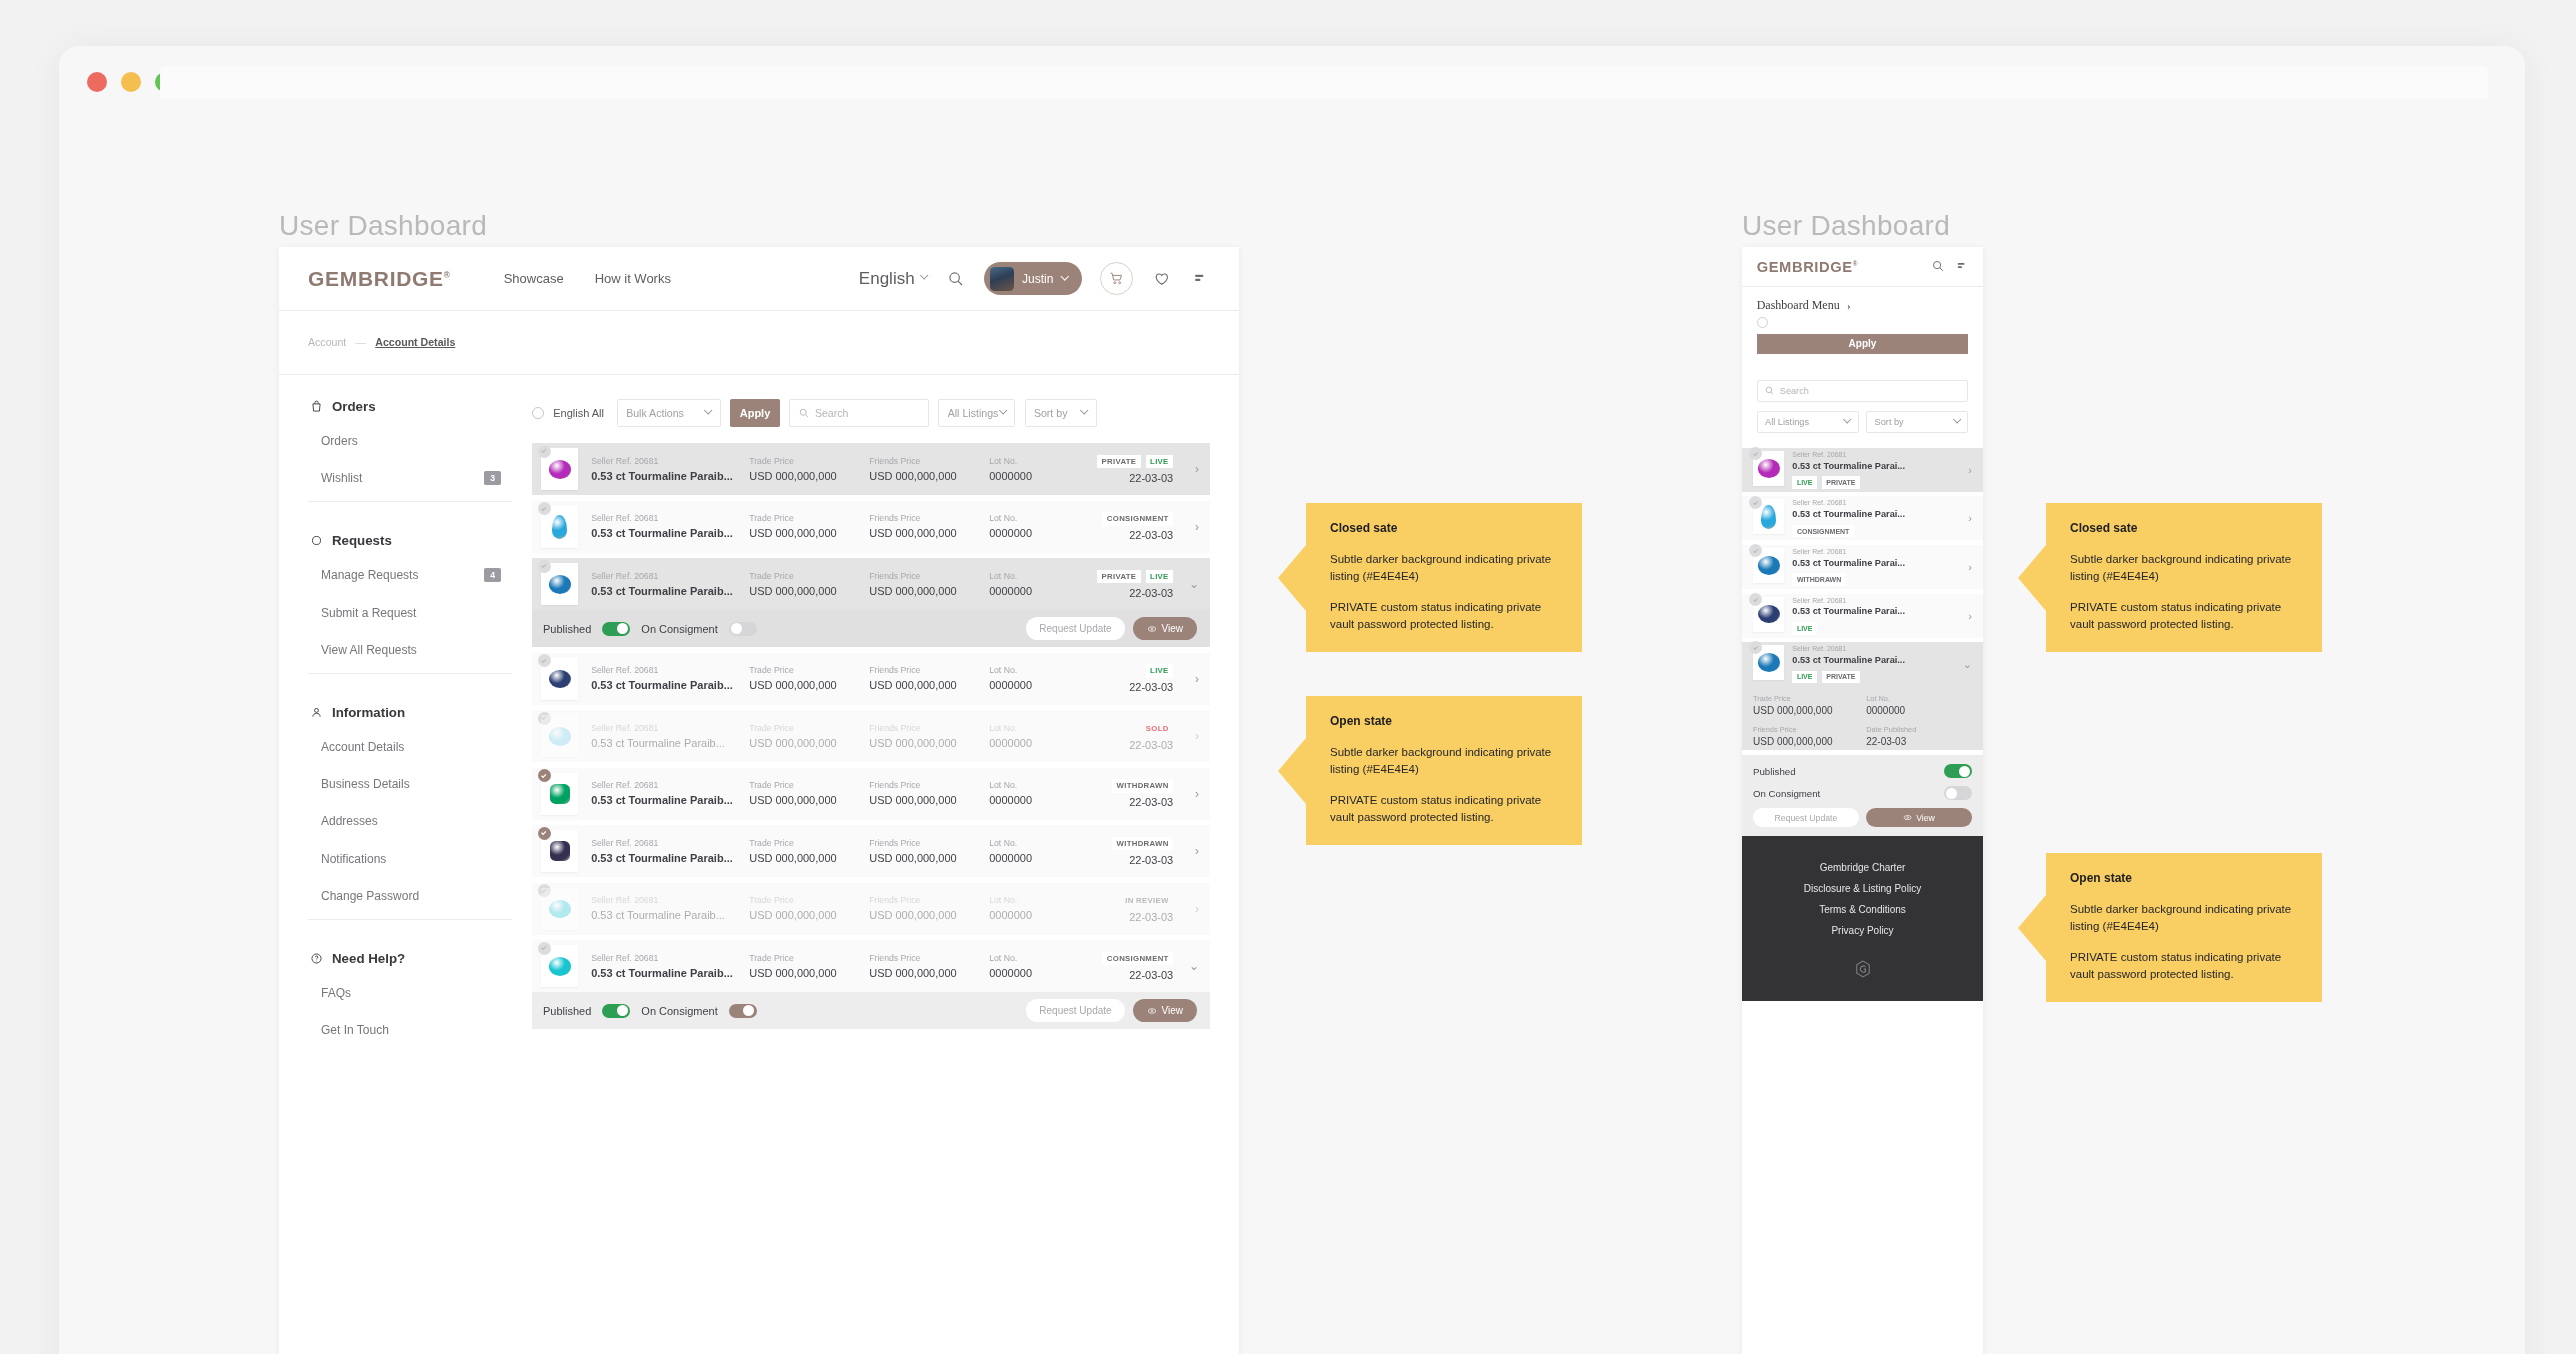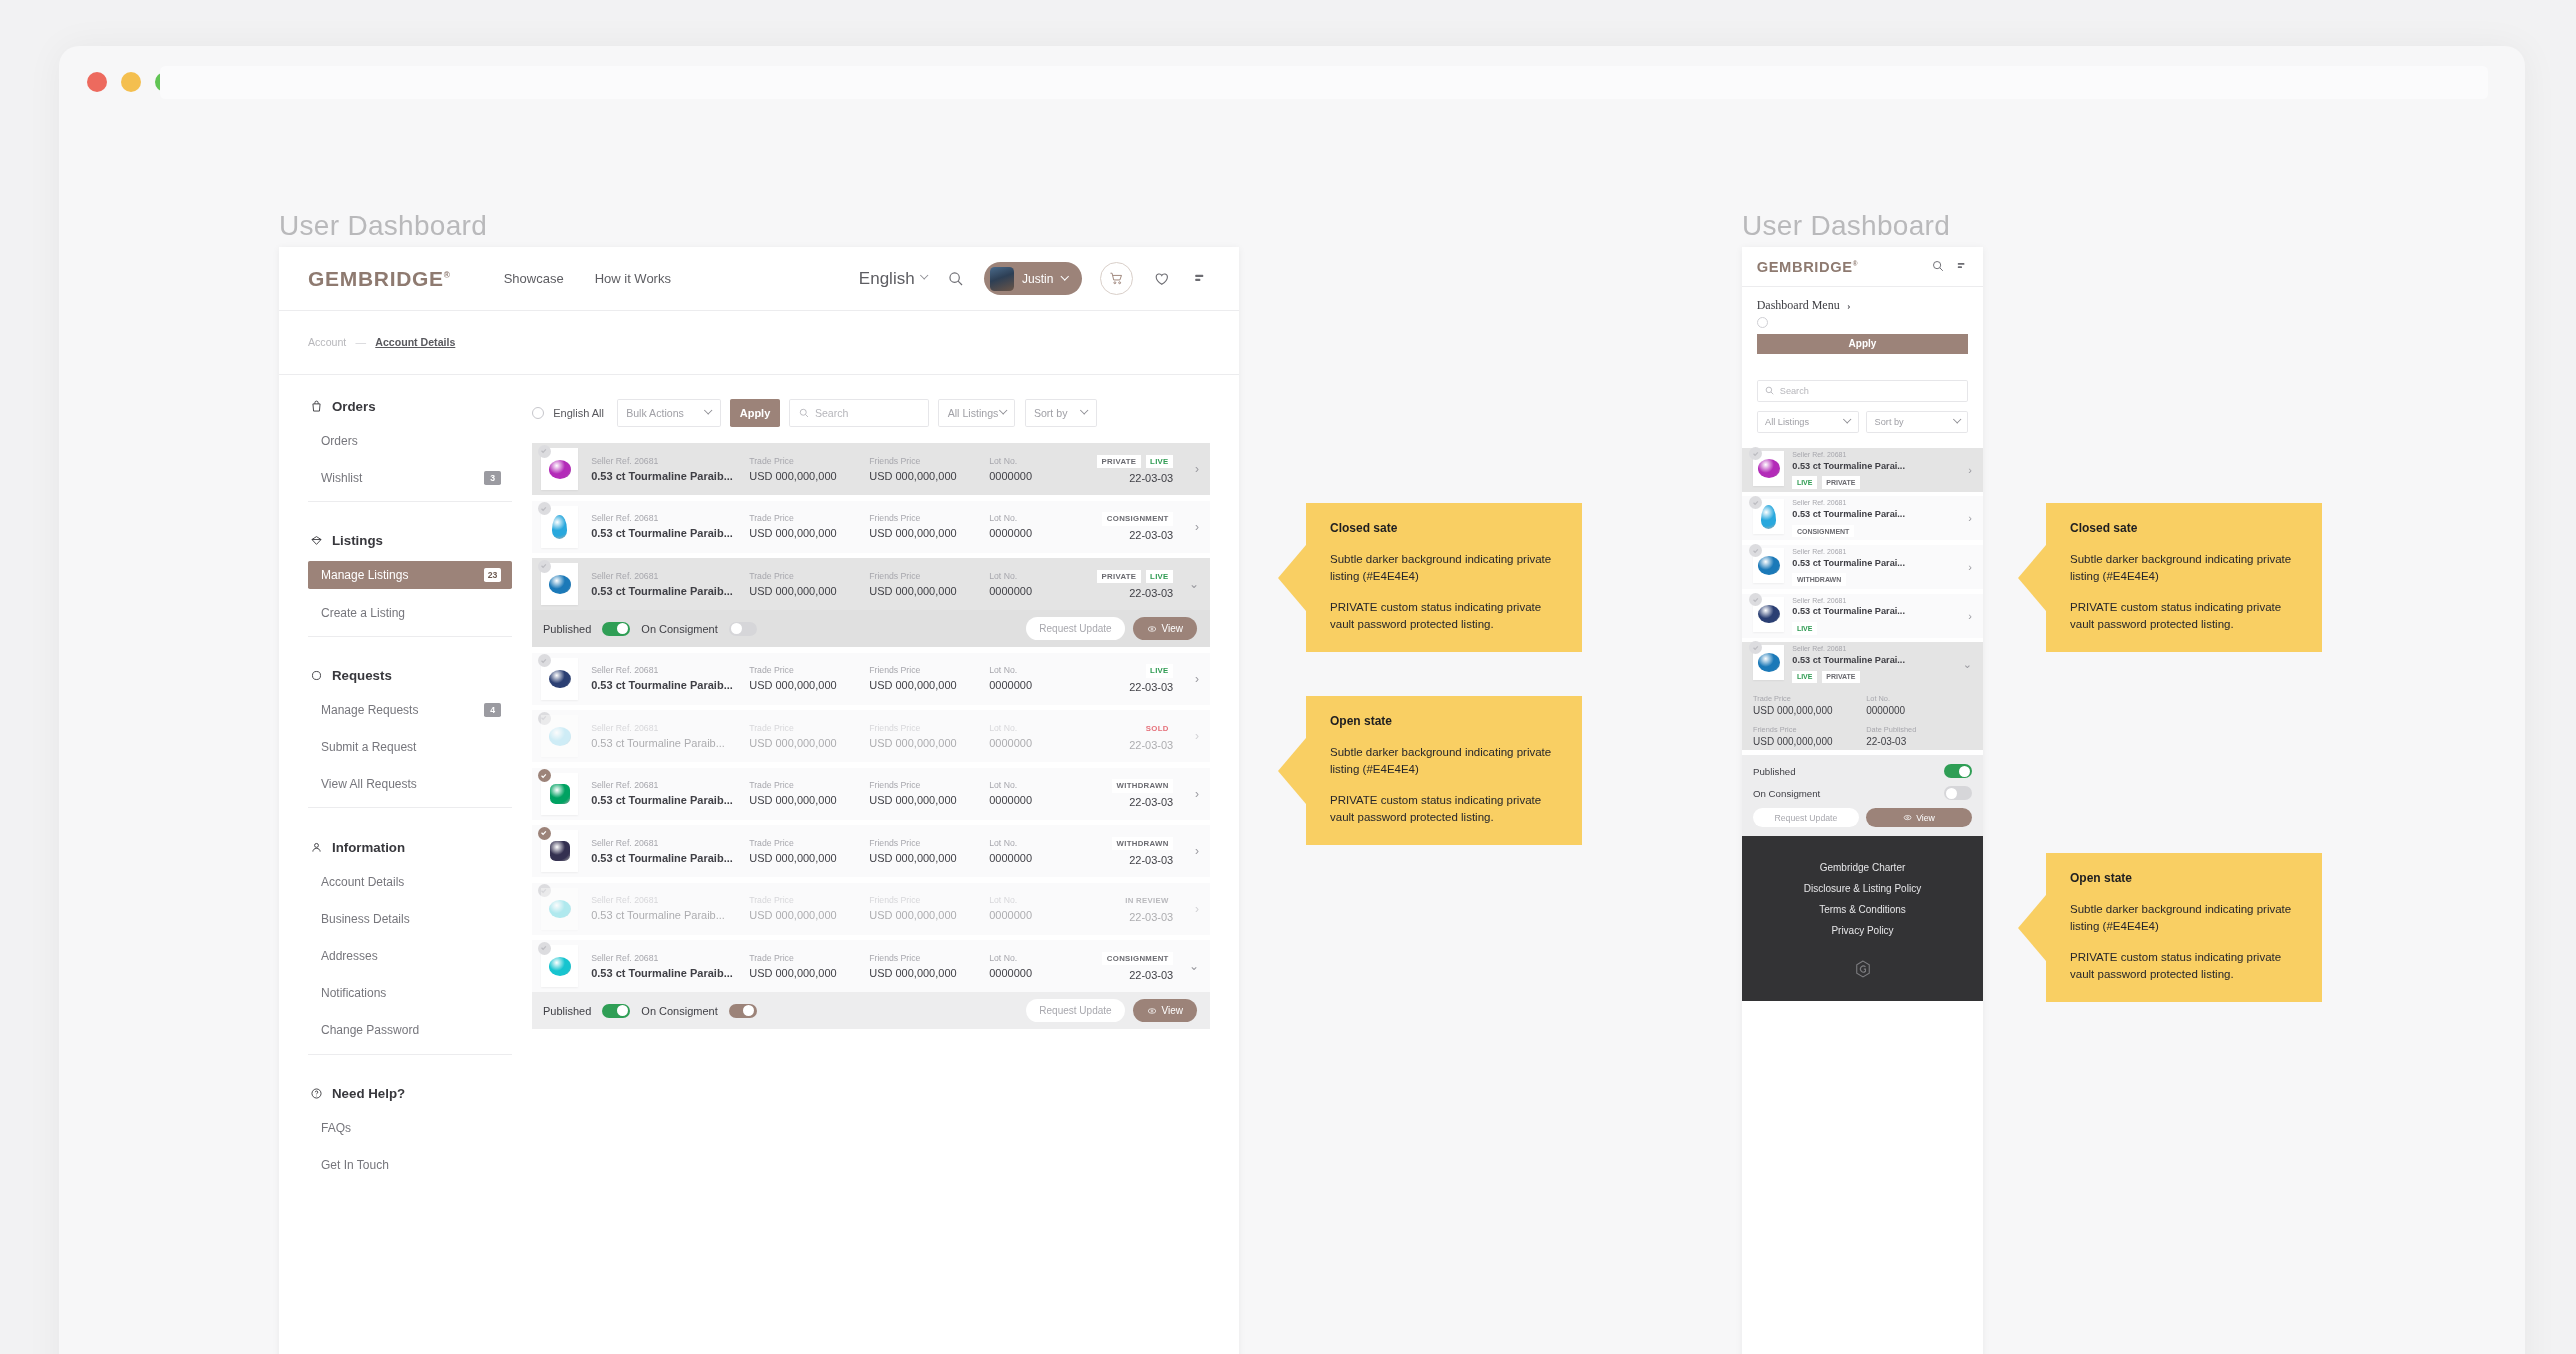--- a/index.html
+++ b/index.html
@@ -400,38 +400,20 @@
               </svg>
               <span>Orders</span>
             </div>
             <div class="side-item ">
           <span>Orders</span>
 
         </div>
             <div class="side-item ">
           <span>Wishlist</span>
           <span class="badge">3</span>
-        </div>
-            <div class="side-divider"></div>
-          </div>
-          <div class="side-group">
-            <div class="side-head">
-        <svg width="13" height="13" viewBox="0 0 20 20" fill="none" stroke="#38383d" stroke-width="1.4">
-                <path d="M3 8.5 10 4l7 4.5-7 7.5z"></path>
-                <path d="M3 8.5h14"></path>
-              </svg>
-              <span>Listings</span>
-            </div>
-            <div class="side-item active">
-          <span>Manage Listings</span>
-          <span class="badge">23</span>
-        </div>
-            <div class="side-item ">
-          <span>Create a Listing</span>
-
         </div>
             <div class="side-divider"></div>
           </div>
           <div class="side-group">
             <div class="side-head">
         <svg width="13" height="13" viewBox="0 0 20 20" fill="none" stroke="#38383d" stroke-width="1.4">
                 <circle cx="10" cy="10" r="6.2"></circle>
               </svg>
               <span>Requests</span>
             </div>

